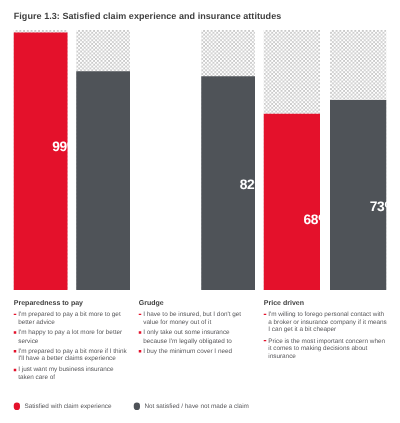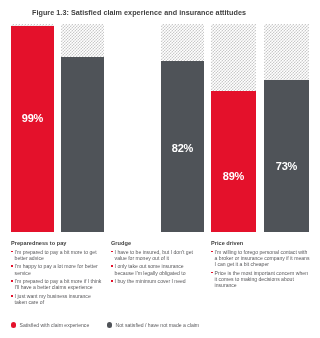--- a/index.html
+++ b/index.html
@@ -24,21 +24,20 @@
 
   .fig-title {
     position: absolute;
     left: 11px;
     top: 8px;
     font-size: 7.2px;
     font-weight: bold;
     color: #3f3f3f;
     letter-spacing: 0.05px;
     white-space: nowrap;
-    margin-left: 21px;
   }
 
   
   .plot {
     position: absolute;
     left: 0;
     top: 24px;
     width: 320px;
     height: 208px;
   }
@@ -89,20 +88,21 @@
 
   .bar-value {
     position: absolute;
     left: 0;
     width: 100%;
     text-align: center;
     color: #ffffff;
     font-size: 11px;
     font-weight: bold;
     letter-spacing: -0.2px;
+    padding-left: 20px;
   }
 
   
   .caption {
     position: absolute;
     top: 240px;
   }
   .caption-0 { left: 11px;  width: 92px; }
   .caption-1 { left: 111px; width: 92px; }
   .caption-2 { left: 211px; width: 100px; }
@@ -198,21 +198,21 @@
         <div class="track"></div>
         <div class="fill gray" style="height:82%"></div>
         <div class="bar-value" style="top:118px">82%</div>
       </div>
     </div>
 
     <div class="group group-2">
       <div class="bar-col left">
         <div class="track"></div>
         <div class="fill red" style="height:68%"></div>
-        <div class="bar-value" style="top:146px">89%</div>
+        <div class="bar-value" style="top:146px">68%</div>
       </div>
       <div class="bar-col right">
         <div class="track"></div>
         <div class="fill gray" style="height:73%"></div>
         <div class="bar-value" style="top:136px">73%</div>
       </div>
     </div>
 
   </div>
 

